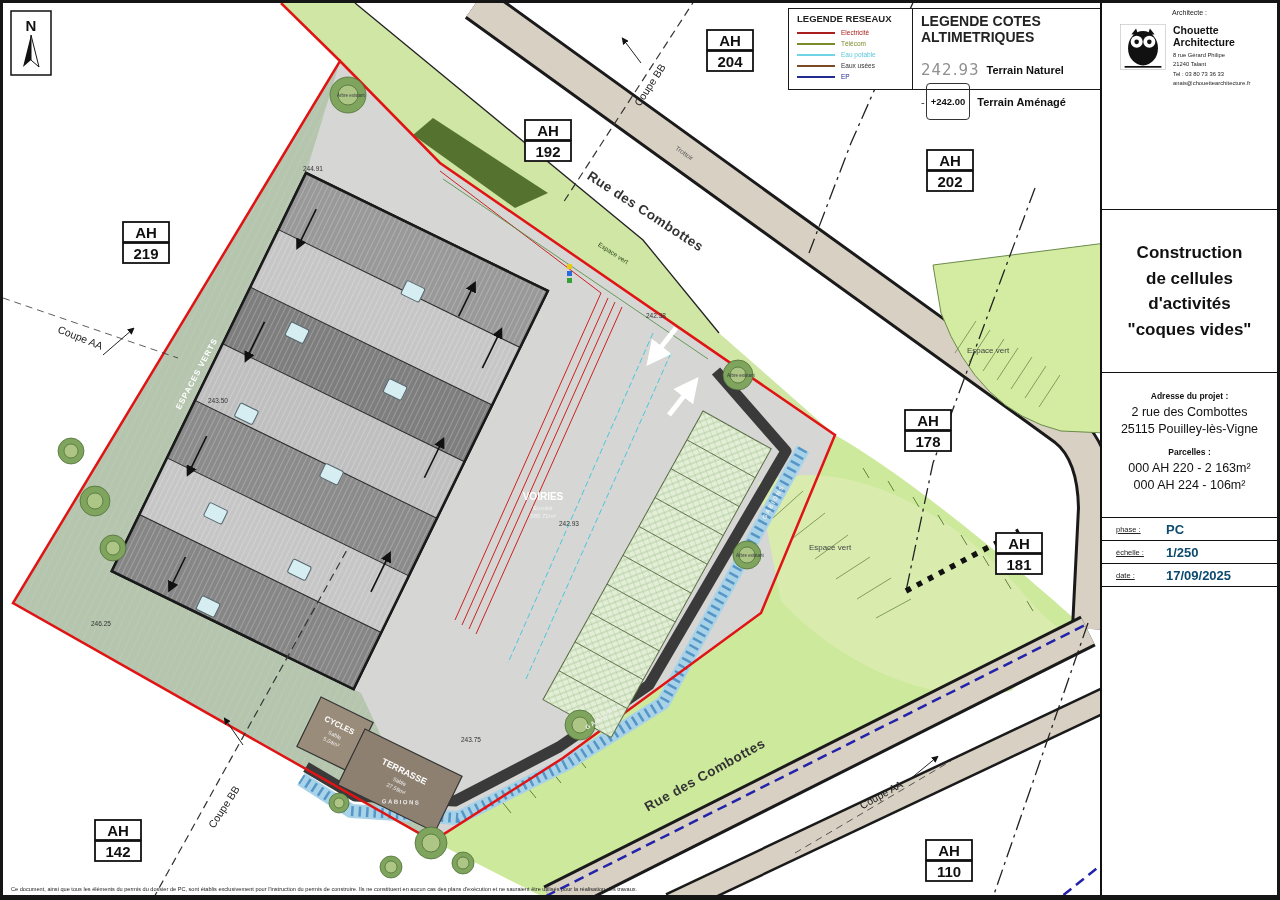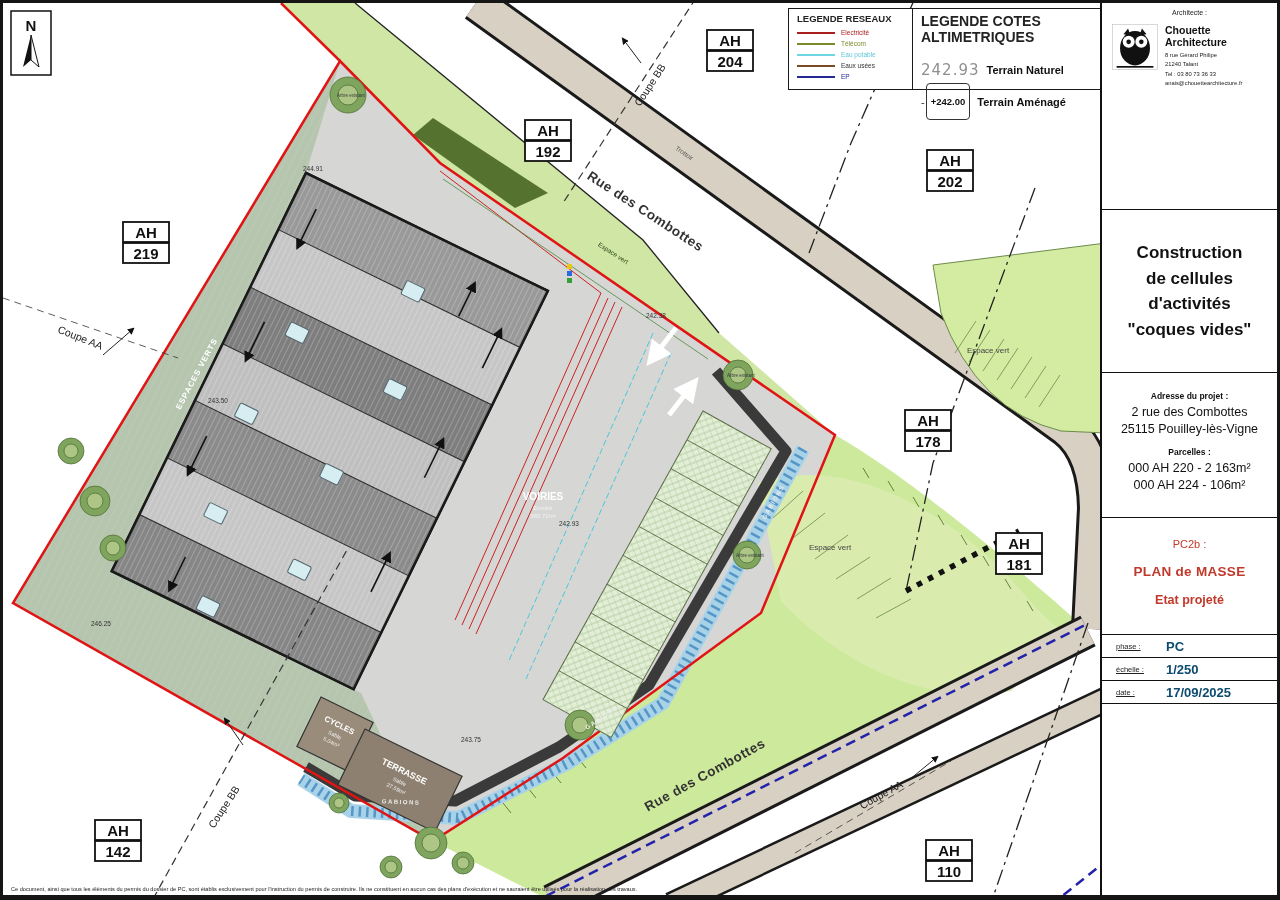--- a/index.html
+++ b/index.html
@@ -19,21 +19,21 @@
   .cote-row{display:flex;align-items:center;margin-bottom:4px;}
   .cote-val{font-family:"DejaVu Sans",sans-serif;font-size:15px;color:#8f8f8f;margin-right:7px;letter-spacing:1px;}
   .cote-lab{font-size:11px;font-weight:bold;color:#111;}
   .badge-wrap{display:flex;align-items:center;margin-right:7px;}
   .badge-dash{font-size:11px;color:#333;margin-right:1px;}
   .cote-badge{border:1.5px solid #333;border-radius:4px;padding:12px 4px;font-size:9.5px;font-weight:bold;color:#111;}
   
   .sidebar{position:absolute;right:0;top:0;bottom:0;width:175px;background:#fff;
            border-left:2px solid #111;z-index:6;display:flex;flex-direction:column;}
   .sb{border-bottom:1.5px solid #111;box-sizing:border-box;}
-  .sb-architect{height:207px;padding:6px 4px;}
+  .sb-architect{height:207px;padding:6px 12px;}
   .arch-heading{font-size:7px;color:#222;text-align:center;margin-bottom:8px;}
   .arch-row{display:flex;gap:7px;padding-left:6px;}
   .owl-box{width:46px;height:46px;flex:none;}
   .arch-name{font-size:10.5px;font-weight:bold;color:#111;margin-bottom:3px;}
   .arch-line{font-size:5.8px;color:#222;line-height:1.6;}
   .sb-title{height:163px;display:flex;align-items:center;justify-content:center;text-align:center;}
   .proj-title{font-size:17px;font-weight:bold;color:#111;line-height:1.5;}
   .sb-address{height:145px;text-align:center;padding-top:18px;}
   .addr-heading{font-size:8.5px;font-weight:bold;color:#111;margin-bottom:3px;}
   .addr-line{font-size:12.5px;color:#111;line-height:1.35;}
@@ -479,25 +479,20 @@
 
   <div class="sb sb-address">
     <div class="addr-heading">Adresse du projet :</div>
     <div class="addr-line">2 rue des Combottes</div>
     <div class="addr-line">25115 Pouilley-lès-Vigne</div>
     <div class="parc-heading">Parcelles :</div>
     <div class="addr-line">000 AH 220 - 2 163m²</div>
     <div class="addr-line">000 AH 224 - 106m²</div>
   </div>
 
-  <div class="sb sb-doc">
-    <div class="doc-code" style="color: rgb(192, 57, 43);">PC2b :</div>
-    <div class="doc-title" style="color: rgb(192, 57, 43);">PLAN de MASSE</div>
-    <div class="doc-state" style="color: rgb(192, 57, 43);">Etat projeté</div>
-  </div>
 
   <div class="sb sb-row">
     <span class="rl">phase :</span>
     <span class="rv">PC</span>
   </div>
   <div class="sb sb-row">
     <span class="rl">échelle :</span>
     <span class="rv">1/250</span>
   </div>
   <div class="sb sb-row">

